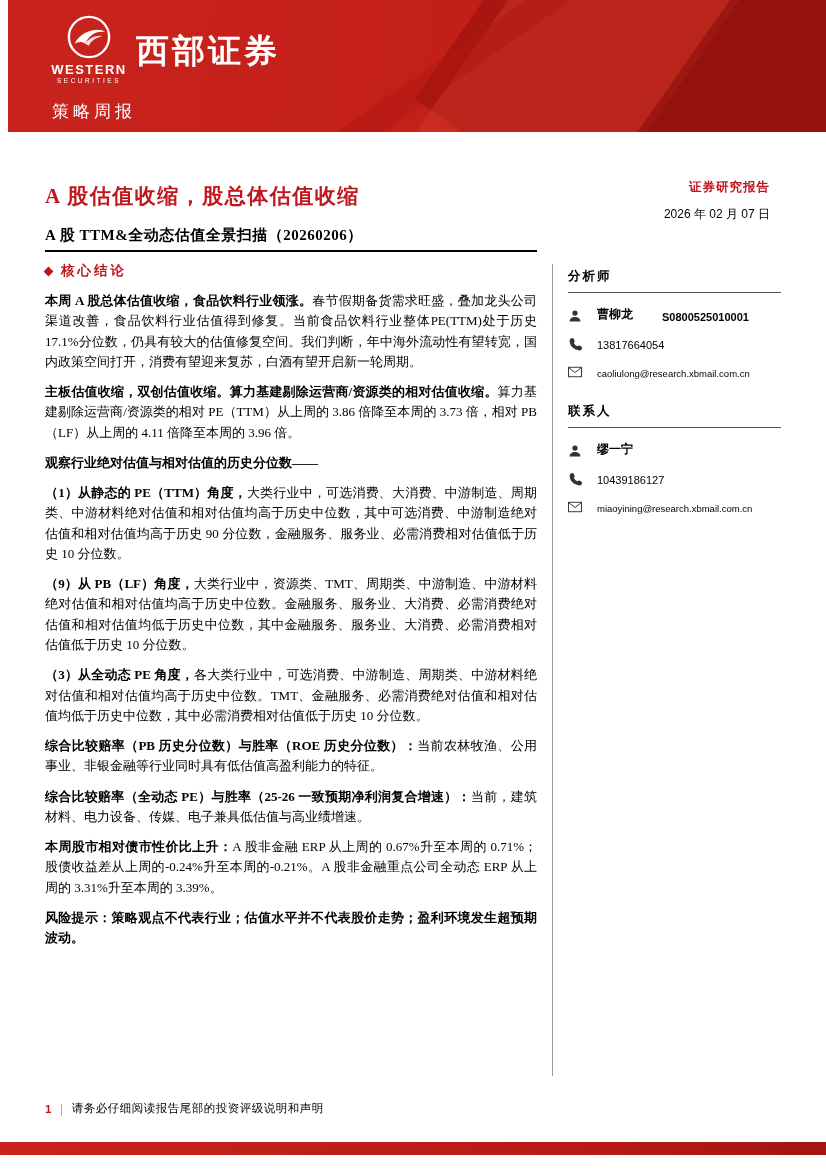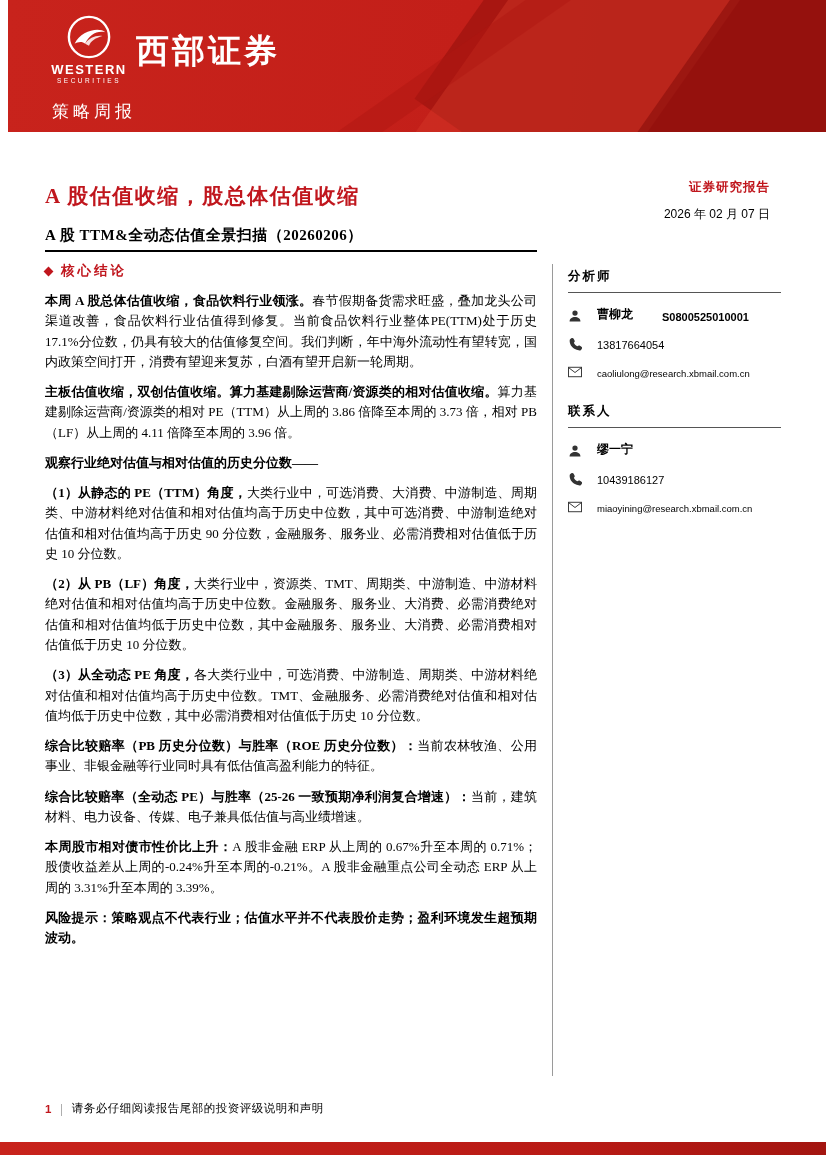--- a/index.html
+++ b/index.html
@@ -104,21 +104,21 @@
   <main class="main">
     <div class="core-heading">
       <span class="bullet"></span>
       <span class="core-heading-text">核心结论</span>
     </div>
 
     <p class="para"><span class="b">本周 A 股总体估值收缩，食品饮料行业领涨。</span><span>春节假期备货需求旺盛，叠加龙头公司渠道改善，食品饮料行业估值得到修复。当前食品饮料行业整体PE(TTM)处于历史 17.1%分位数，仍具有较大的估值修复空间。我们判断，年中海外流动性有望转宽，国内政策空间打开，消费有望迎来复苏，白酒有望开启新一轮周期。</span></p>
     <p class="para"><span class="b">主板估值收缩，双创估值收缩。算力基建剔除运营商/资源类的相对估值收缩。</span><span>算力基建剔除运营商/资源类的相对 PE（TTM）从上周的 3.86 倍降至本周的 3.73 倍，相对 PB（LF）从上周的 4.11 倍降至本周的 3.96 倍。</span></p>
     <p class="para"><span class="b">观察行业绝对估值与相对估值的历史分位数——</span><span></span></p>
     <p class="para"><span class="b">（1）从静态的 PE（TTM）角度，</span><span>大类行业中，可选消费、大消费、中游制造、周期类、中游材料绝对估值和相对估值均高于历史中位数，其中可选消费、中游制造绝对估值和相对估值均高于历史 90 分位数，金融服务、服务业、必需消费相对估值低于历史 10 分位数。</span></p>
-    <p class="para"><span class="b">（2）从 PB（LF）角度，</span><span>大类行业中，资源类、TMT、周期类、中游制造、中游材料绝对估值和相对估值均高于历史中位数。金融服务、服务业、大消费、必需消费绝对估值和相对估值均低于历史中位数，其中金融服务、服务业、大消费、必需消费相对估值低于历史 10 分位数。</span></p>
+    <p class="para"><span class="b">（9）从 PB（LF）角度，</span><span>大类行业中，资源类、TMT、周期类、中游制造、中游材料绝对估值和相对估值均高于历史中位数。金融服务、服务业、大消费、必需消费绝对估值和相对估值均低于历史中位数，其中金融服务、服务业、大消费、必需消费相对估值低于历史 10 分位数。</span></p>
     <p class="para"><span class="b">（3）从全动态 PE 角度，</span><span>各大类行业中，可选消费、中游制造、周期类、中游材料绝对估值和相对估值均高于历史中位数。TMT、金融服务、必需消费绝对估值和相对估值均低于历史中位数，其中必需消费相对估值低于历史 10 分位数。</span></p>
     <p class="para"><span class="b">综合比较赔率（PB 历史分位数）与胜率（ROE 历史分位数）：</span><span>当前农林牧渔、公用事业、非银金融等行业同时具有低估值高盈利能力的特征。</span></p>
     <p class="para"><span class="b">综合比较赔率（全动态 PE）与胜率（25-26 一致预期净利润复合增速）：</span><span>当前，建筑材料、电力设备、传媒、电子兼具低估值与高业绩增速。</span></p>
     <p class="para"><span class="b">本周股市相对债市性价比上升：</span><span>A 股非金融 ERP 从上周的 0.67%升至本周的 0.71%；股债收益差从上周的-0.24%升至本周的-0.21%。A 股非金融重点公司全动态 ERP 从上周的 3.31%升至本周的 3.39%。</span></p>
     <p class="para"><span class="b">风险提示：策略观点不代表行业；估值水平并不代表股价走势；盈利环境发生超预期波动。</span><span></span></p>
   </main>
 
   <div class="vdivider"></div>
 
   <aside class="sidebar">

